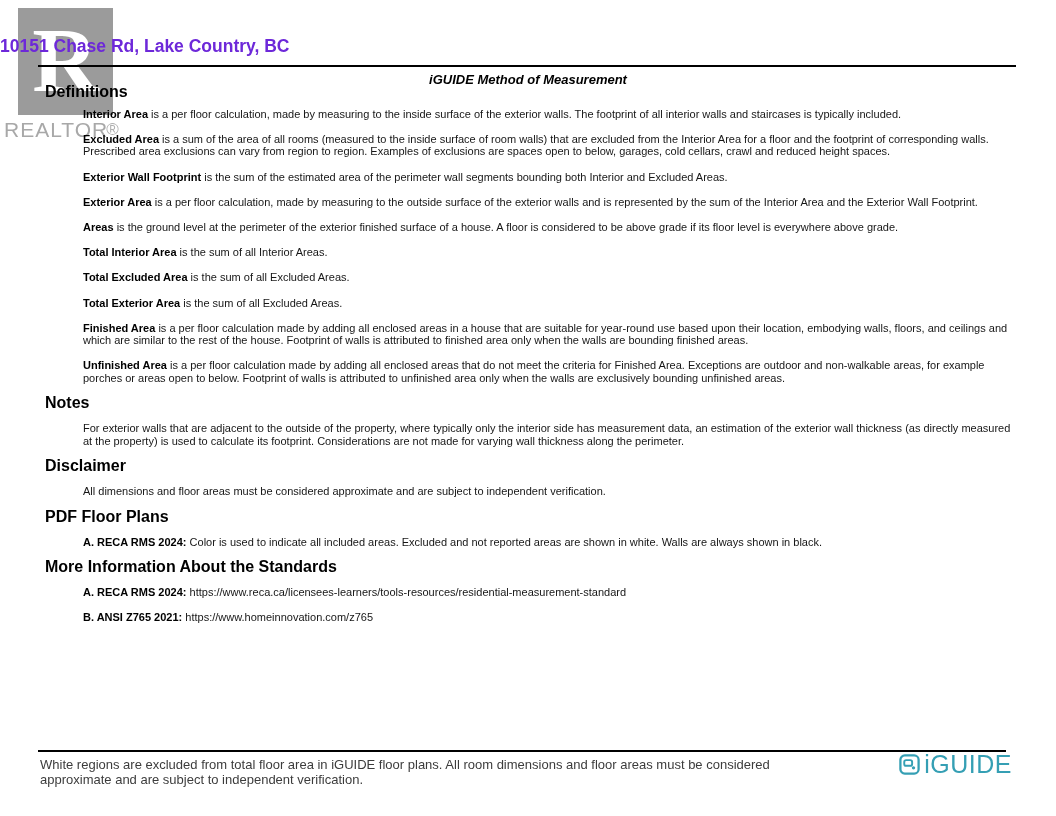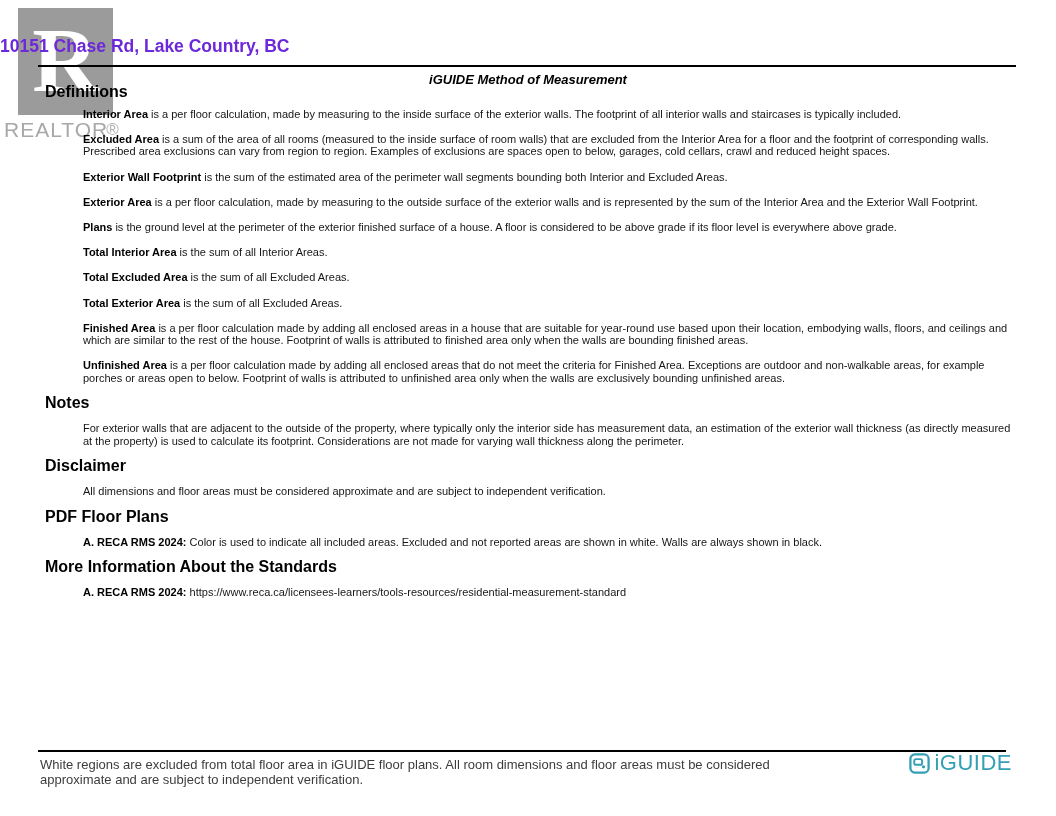--- a/index.html
+++ b/index.html
@@ -57,21 +57,21 @@
     background:#000; z-index:1;
   }
   .footer-text {
     position:absolute; left:40px; top:757px; width:800px;
     font-size:13px; color:#3c3c3c; z-index:1;
   }
   .iguide-logo {
     position:absolute; right:44px; top:752px; z-index:1;
     display:flex; align-items:center; gap:4px; color:var(--accent,#359FB4);
   }
-  .iguide-text { font-size:22px; letter-spacing:0.5px; font-weight:400; line-height:1; }
+  .iguide-text { font-size:25px; letter-spacing:0.5px; font-weight:400; line-height:1; }
   .iguide-icon { display:block; }
 </style>
 </head>
 <body>
 
 <div class="page">
 
   <div class="watermark">
     <div class="wm-block">
       <span class="wm-r">R</span>
@@ -87,38 +87,39 @@
   <div class="subtitle">iGUIDE Method of Measurement</div>
 
   <div class="page-body">
 
     <div class="h first">Definitions</div>
 
     <p><b>Interior Area</b><span> is a per floor calculation, made by measuring to the inside surface of the exterior walls. The footprint of all interior walls and staircases is typically included.</span></p>
     <p><b>Excluded Area</b><span> is a sum of the area of all rooms (measured to the inside surface of room walls) that are excluded from the Interior Area for a floor and the footprint of corresponding walls. Prescribed area exclusions can vary from region to region. Examples of exclusions are spaces open to below, garages, cold cellars, crawl and reduced height spaces.</span></p>
     <p><b>Exterior Wall Footprint</b><span> is the sum of the estimated area of the perimeter wall segments bounding both Interior and Excluded Areas.</span></p>
     <p><b>Exterior Area</b><span> is a per floor calculation, made by measuring to the outside surface of the exterior walls and is represented by the sum of the Interior Area and the Exterior Wall Footprint.</span></p>
-    <p><b>Plans</b><span> is the ground level at the perimeter of the exterior finished surface of a house. A floor is considered to be above grade if its floor level is everywhere above grade.</span></p>
+    <p><b>Areas</b><span> is the ground level at the perimeter of the exterior finished surface of a house. A floor is considered to be above grade if its floor level is everywhere above grade.</span></p>
     <p><b>Total Interior Area</b><span> is the sum of all Interior Areas.</span></p>
     <p><b>Total Excluded Area</b><span> is the sum of all Excluded Areas.</span></p>
     <p><b>Total Exterior Area</b><span> is the sum of all Excluded Areas.</span></p>
     <p><b>Finished Area</b><span> is a per floor calculation made by adding all enclosed areas in a house that are suitable for year-round use based upon their location, embodying walls, floors, and ceilings and which are similar to the rest of the house. Footprint of walls is attributed to finished area only when the walls are bounding finished areas.</span></p>
     <p><b>Unfinished Area</b><span> is a per floor calculation made by adding all enclosed areas that do not meet the criteria for Finished Area. Exceptions are outdoor and non-walkable areas, for example porches or areas open to below. Footprint of walls is attributed to unfinished area only when the walls are exclusively bounding unfinished areas.</span></p>
 
     <div class="h">Notes</div>
     <p>For exterior walls that are adjacent to the outside of the property, where typically only the interior side has measurement data, an estimation of the exterior wall thickness (as directly measured at the property) is used to calculate its footprint. Considerations are not made for varying wall thickness along the perimeter.</p>
 
     <div class="h">Disclaimer</div>
     <p>All dimensions and floor areas must be considered approximate and are subject to independent verification.</p>
 
     <div class="h">PDF Floor Plans</div>
     <p><b>A. RECA RMS 2024:</b><span> Color is used to indicate all included areas. Excluded and not reported areas are shown in white. Walls are always shown in black.</span></p>
 
     <div class="h">More Information About the Standards</div>
     <p><b>A. RECA RMS 2024:</b><span> https://www.reca.ca/licensees-learners/tools-resources/residential-measurement-standard</span></p>
+    <p><b>B. ANSI Z765 2021:</b><span> https://www.homeinnovation.com/z765</span></p>
 
   </div>
 
   <div class="rule-bottom"></div>
   <div class="footer-text">White regions are excluded from total floor area in iGUIDE floor plans. All room dimensions and floor areas must be considered approximate and are subject to independent verification.</div>
 
   <div class="iguide-logo">
     <svg class="iguide-icon" width="21" height="21" viewBox="0 0 24 24">
       <rect x="1.6" y="1.6" width="20.8" height="20.8" rx="5" fill="none" stroke="currentColor" stroke-width="2.6"></rect>
       <rect x="6" y="7" width="9" height="6.5" rx="2.2" fill="none" stroke="currentColor" stroke-width="2.2"></rect>

